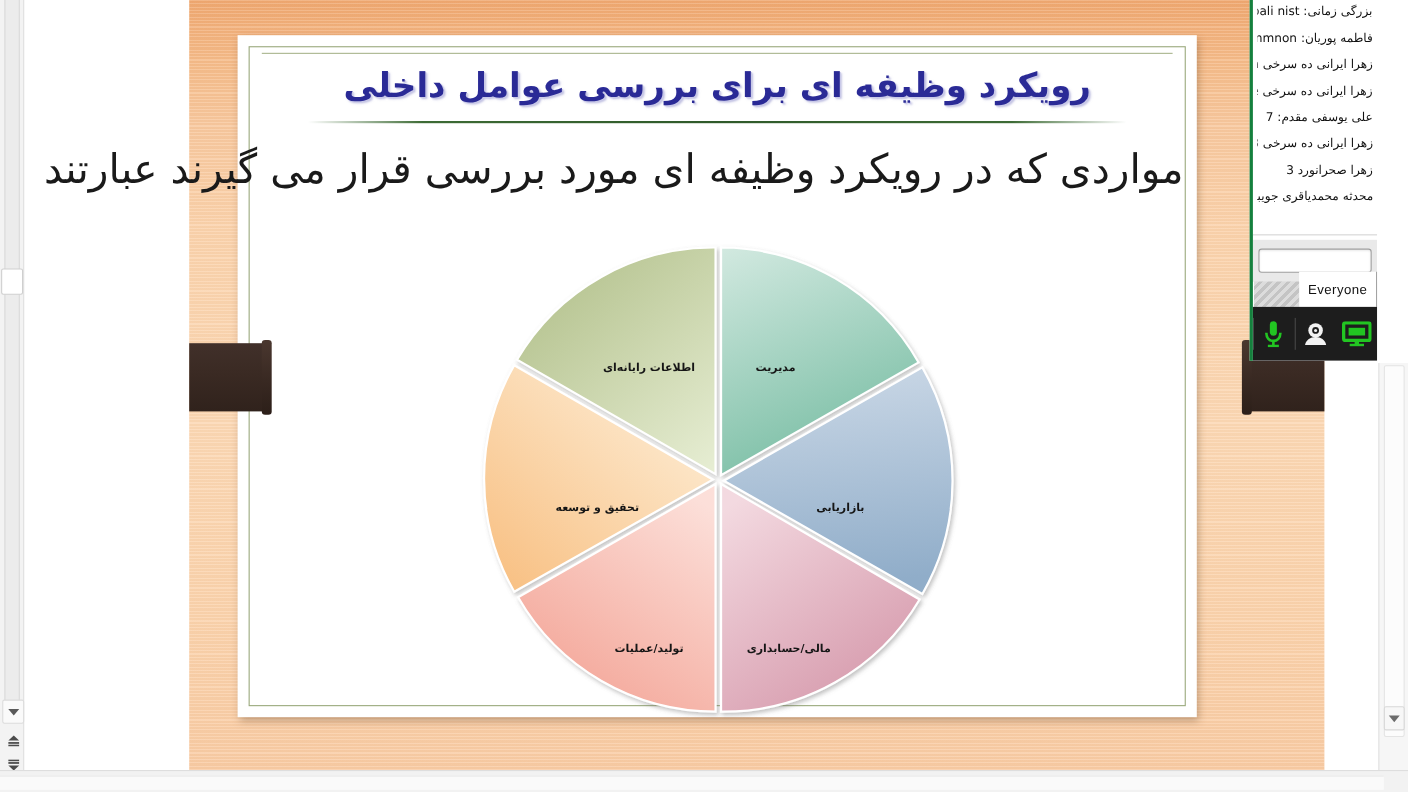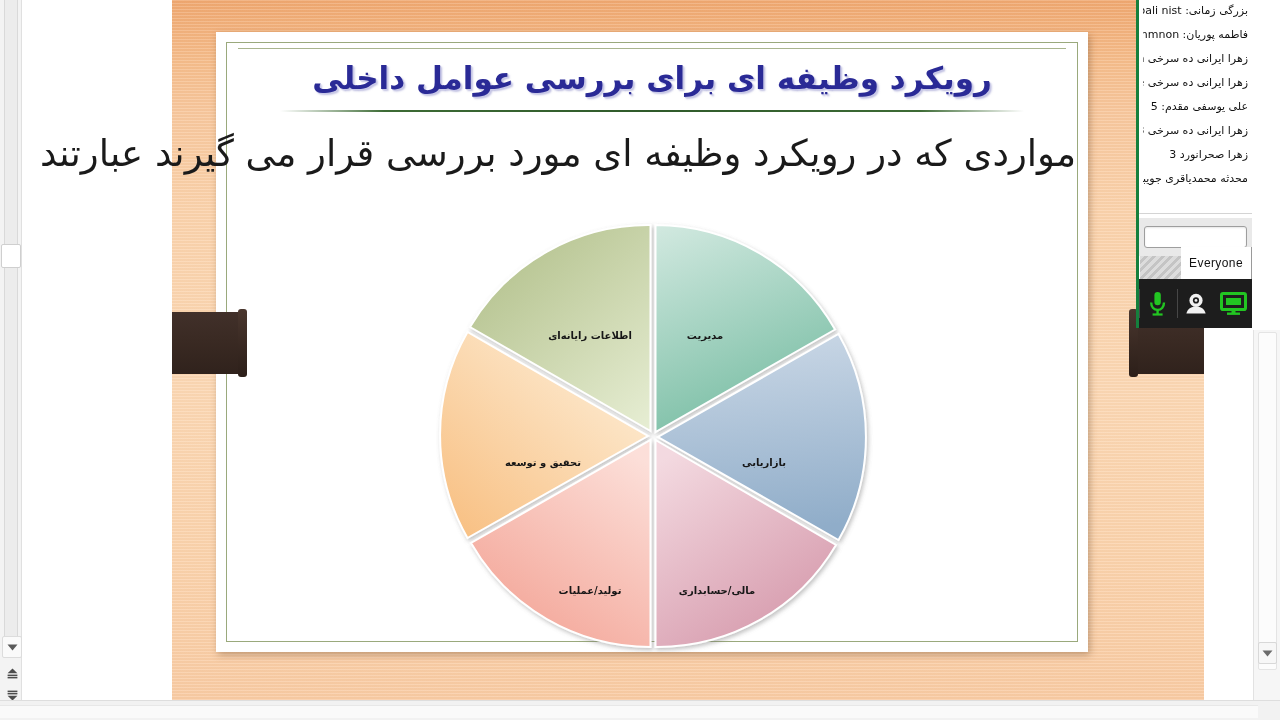--- a/index.html
+++ b/index.html
@@ -450,21 +450,21 @@
     </div>
   </div>
 
   <div class="chat-panel">
 
     <div class="chat-log">
       <div class="chat-msg">بزرگی زمانی: soali nist</div>
       <div class="chat-msg">فاطمه پوریان: na mmnon</div>
       <div class="chat-msg">زهرا ایرانی ده سرخی na mmn</div>
       <div class="chat-msg">زهرا ایرانی ده سرخی moshke</div>
-      <div class="chat-msg">علی یوسفی مقدم: 5</div>
+      <div class="chat-msg">علی یوسفی مقدم: 7</div>
       <div class="chat-msg">زهرا ایرانی ده سرخی 3</div>
       <div class="chat-msg">زهرا صحرانورد 3</div>
       <div class="chat-msg">محدثه محمدیاقری جویباری 1</div>
     </div>
 
     <div class="chat-input-row">
       <input class="chat-input" type="text" value="" placeholder="" style="">
     </div>
 
     <div class="chat-tabs">

